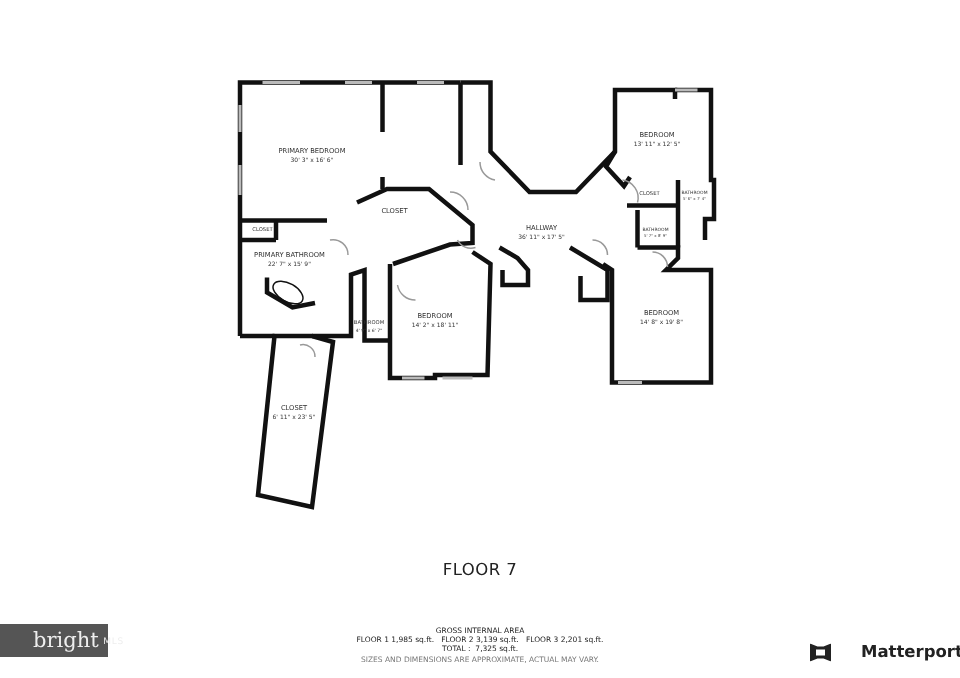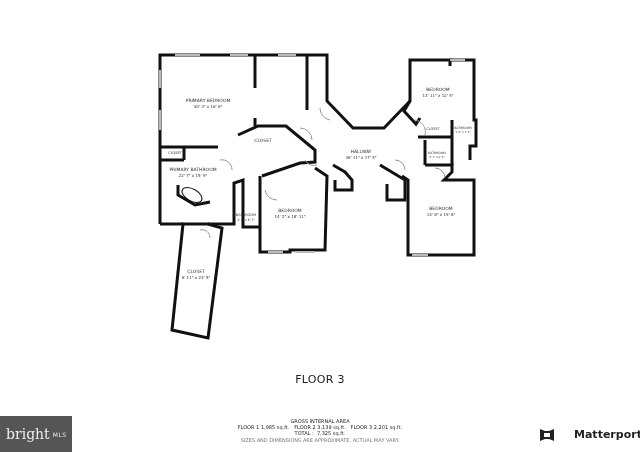--- a/index.html
+++ b/index.html
@@ -2,21 +2,21 @@
 <html><head>
 <meta charset="utf-8">
 <style>
   html,body{margin:0;padding:0;background:#fff;}
   body{width:640px;height:452px;position:relative;overflow:hidden;font-family:"DejaVu Sans",sans-serif;}
   svg.plan{position:absolute;left:0;top:0;}
   .lbl{font-family:"DejaVu Sans",sans-serif;fill:#333;text-anchor:middle;}
   .floor-title{position:absolute;left:0;width:640px;top:373px;text-align:center;font-size:11px;color:#222;letter-spacing:.3px;}
   .area{position:absolute;left:0;width:640px;top:418px;text-align:center;font-size:5px;color:#222;line-height:6.2px;}
   .area .note{color:#777;}
-  .bright{position:absolute;left:0;top:416px;width:72px;height:36px;background:#555;color:#eee;display:flex;align-items:center;padding-left:6px;box-sizing:border-box;}
+  .bright{position:absolute;left:0;top:416px;width:72px;height:22px;background:#555;color:#eee;display:flex;align-items:center;padding-left:22px;box-sizing:border-box;}
   .bright .b1{font-family:"DejaVu Serif",serif;font-size:14px;}
   .bright .b2{font-size:6px;margin-left:3px;letter-spacing:.5px;}
   .matter{position:absolute;left:540px;top:428px;display:flex;align-items:center;}
   .matter .m-txt{font-family:"DejaVu Sans",sans-serif;font-weight:bold;font-size:11px;color:#222;margin-left:20px;}
 </style>
 </head>
 <body>
 
 <svg class="plan" width="640" height="452" viewBox="0 0 640 452">
   <g fill="none" stroke="#111" stroke-width="3" stroke-linejoin="miter">
@@ -96,21 +96,21 @@
     <text class="lbl" x="463" y="133" font-size="2.6">5' 6" x 7' 4"</text>
     <text class="lbl" x="437" y="154" font-size="3">BATHROOM</text>
     <text class="lbl" x="437" y="158" font-size="2.6">5' 7" x 8' 9"</text>
     <text class="lbl" x="441" y="210" font-size="4.5">BEDROOM</text>
     <text class="lbl" x="441" y="216" font-size="4">14' 8" x 19' 8"</text>
     <text class="lbl" x="196" y="273" font-size="4.5">CLOSET</text>
     <text class="lbl" x="196" y="279" font-size="4">6' 11" x 23' 5"</text>
   </g>
 </svg>
 
-<div class="floor-title">FLOOR 3</div>
+<div class="floor-title">FLOOR 7</div>
 
 <div class="area">
   <div>GROSS INTERNAL AREA</div>
   <div style="white-space:pre">FLOOR 1 1,985 sq.ft.   FLOOR 2 3,139 sq.ft.   FLOOR 3 2,201 sq.ft.</div>
   <div style="white-space:pre">TOTAL :  7,325 sq.ft.</div>
   <div class="note">SIZES AND DIMENSIONS ARE APPROXIMATE, ACTUAL MAY VARY.</div>
 </div>
 
 <div class="bright">
   <span class="b1">bright</span>

